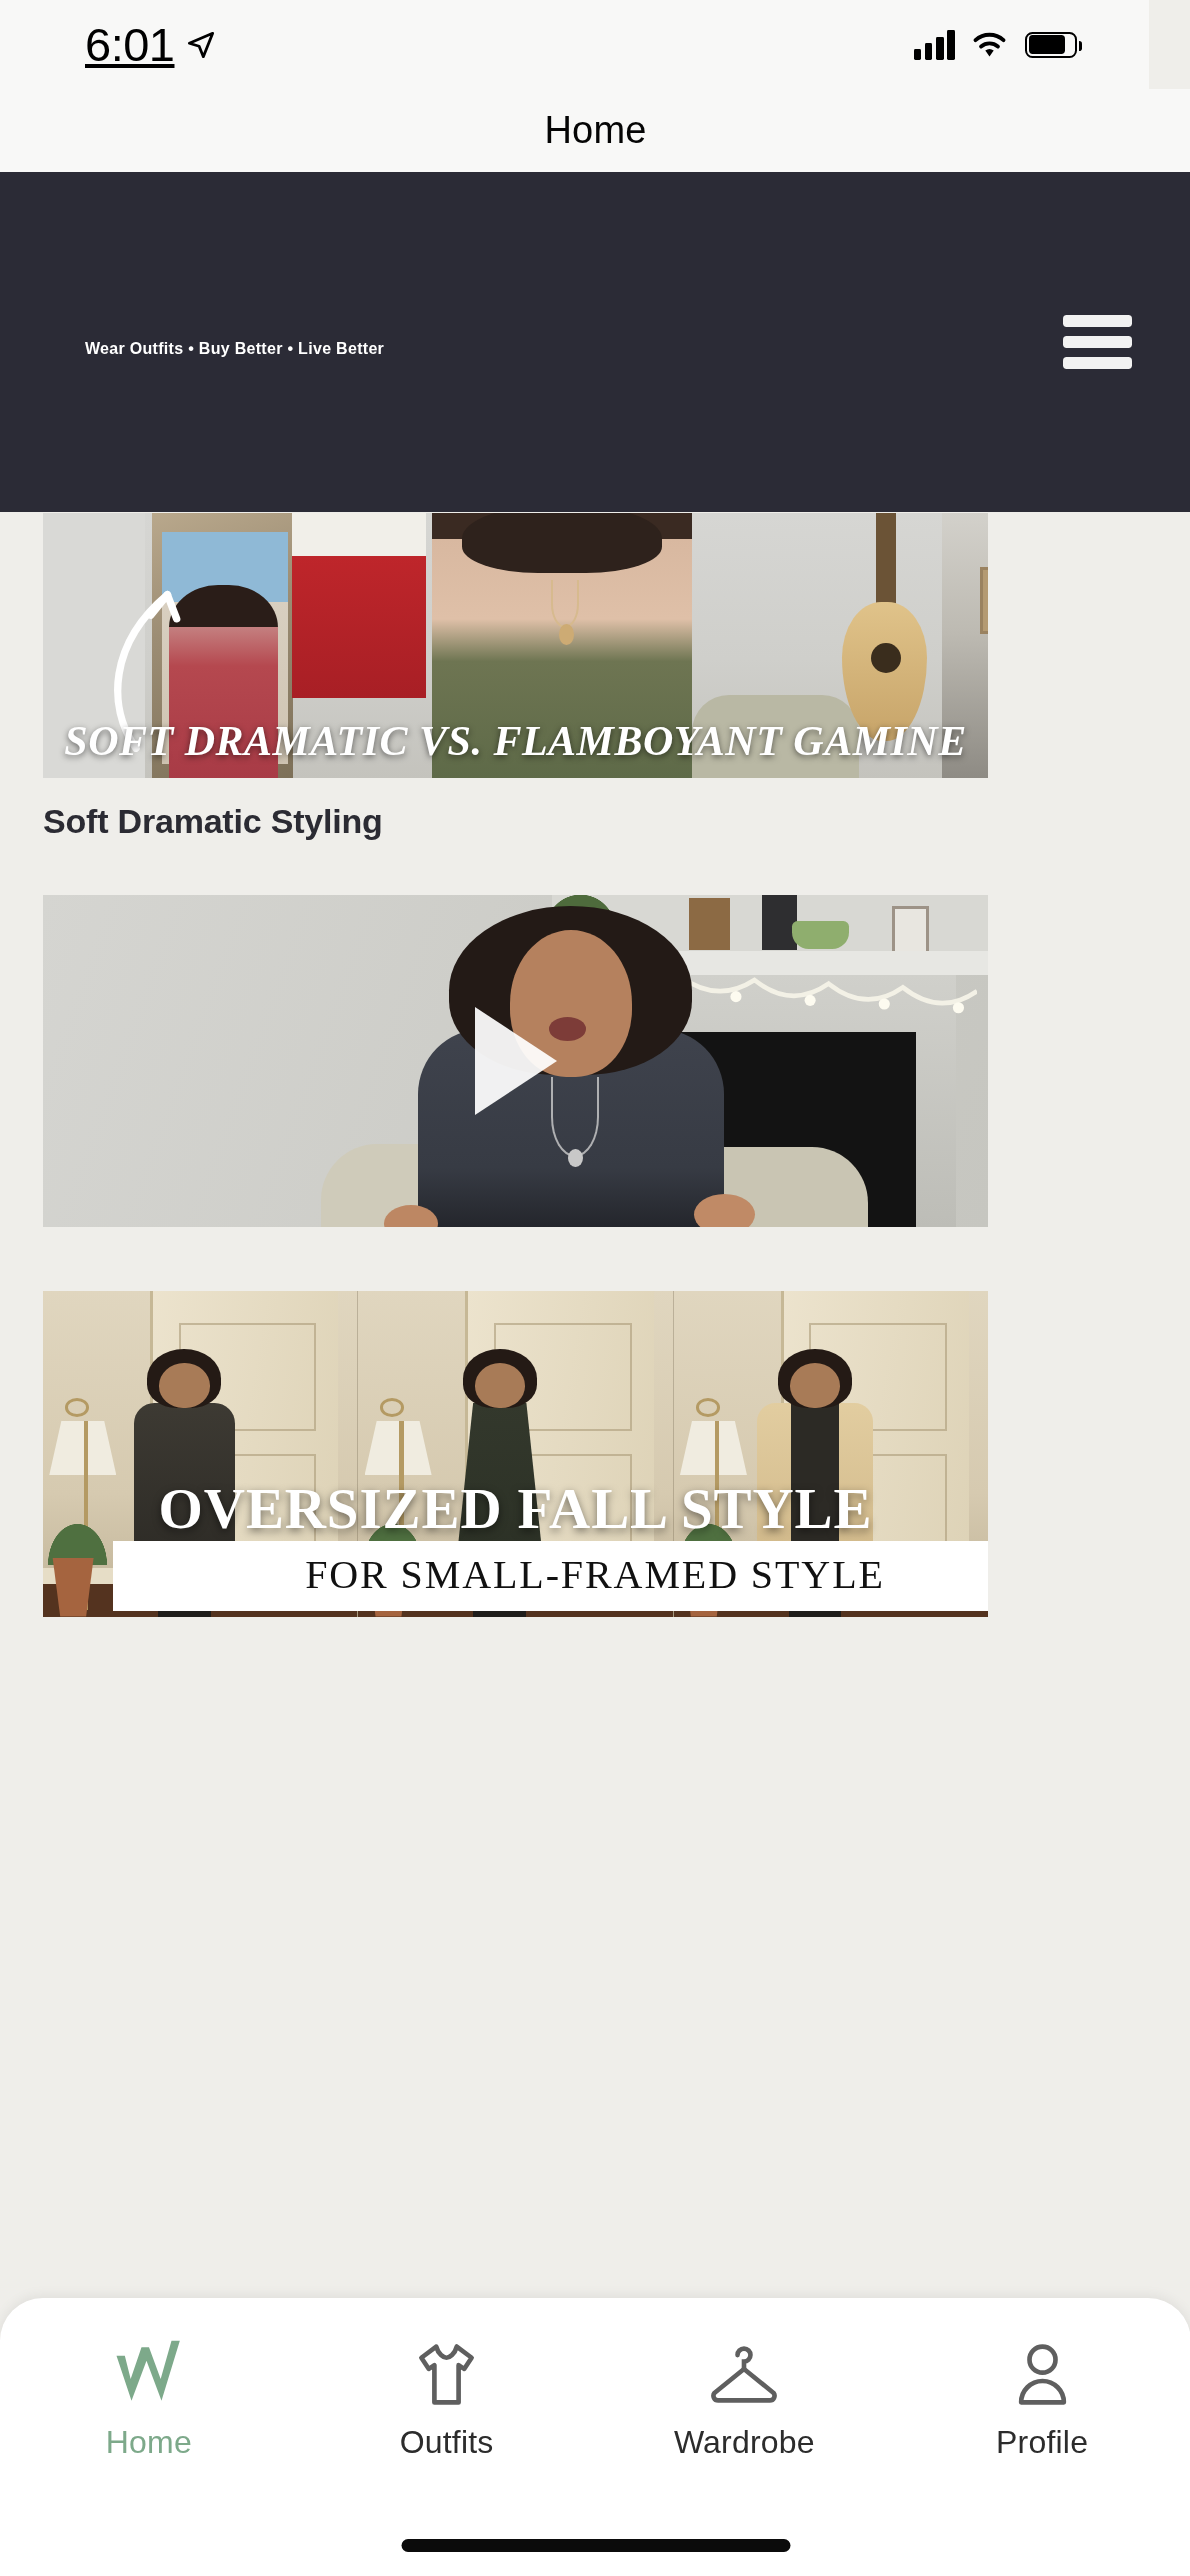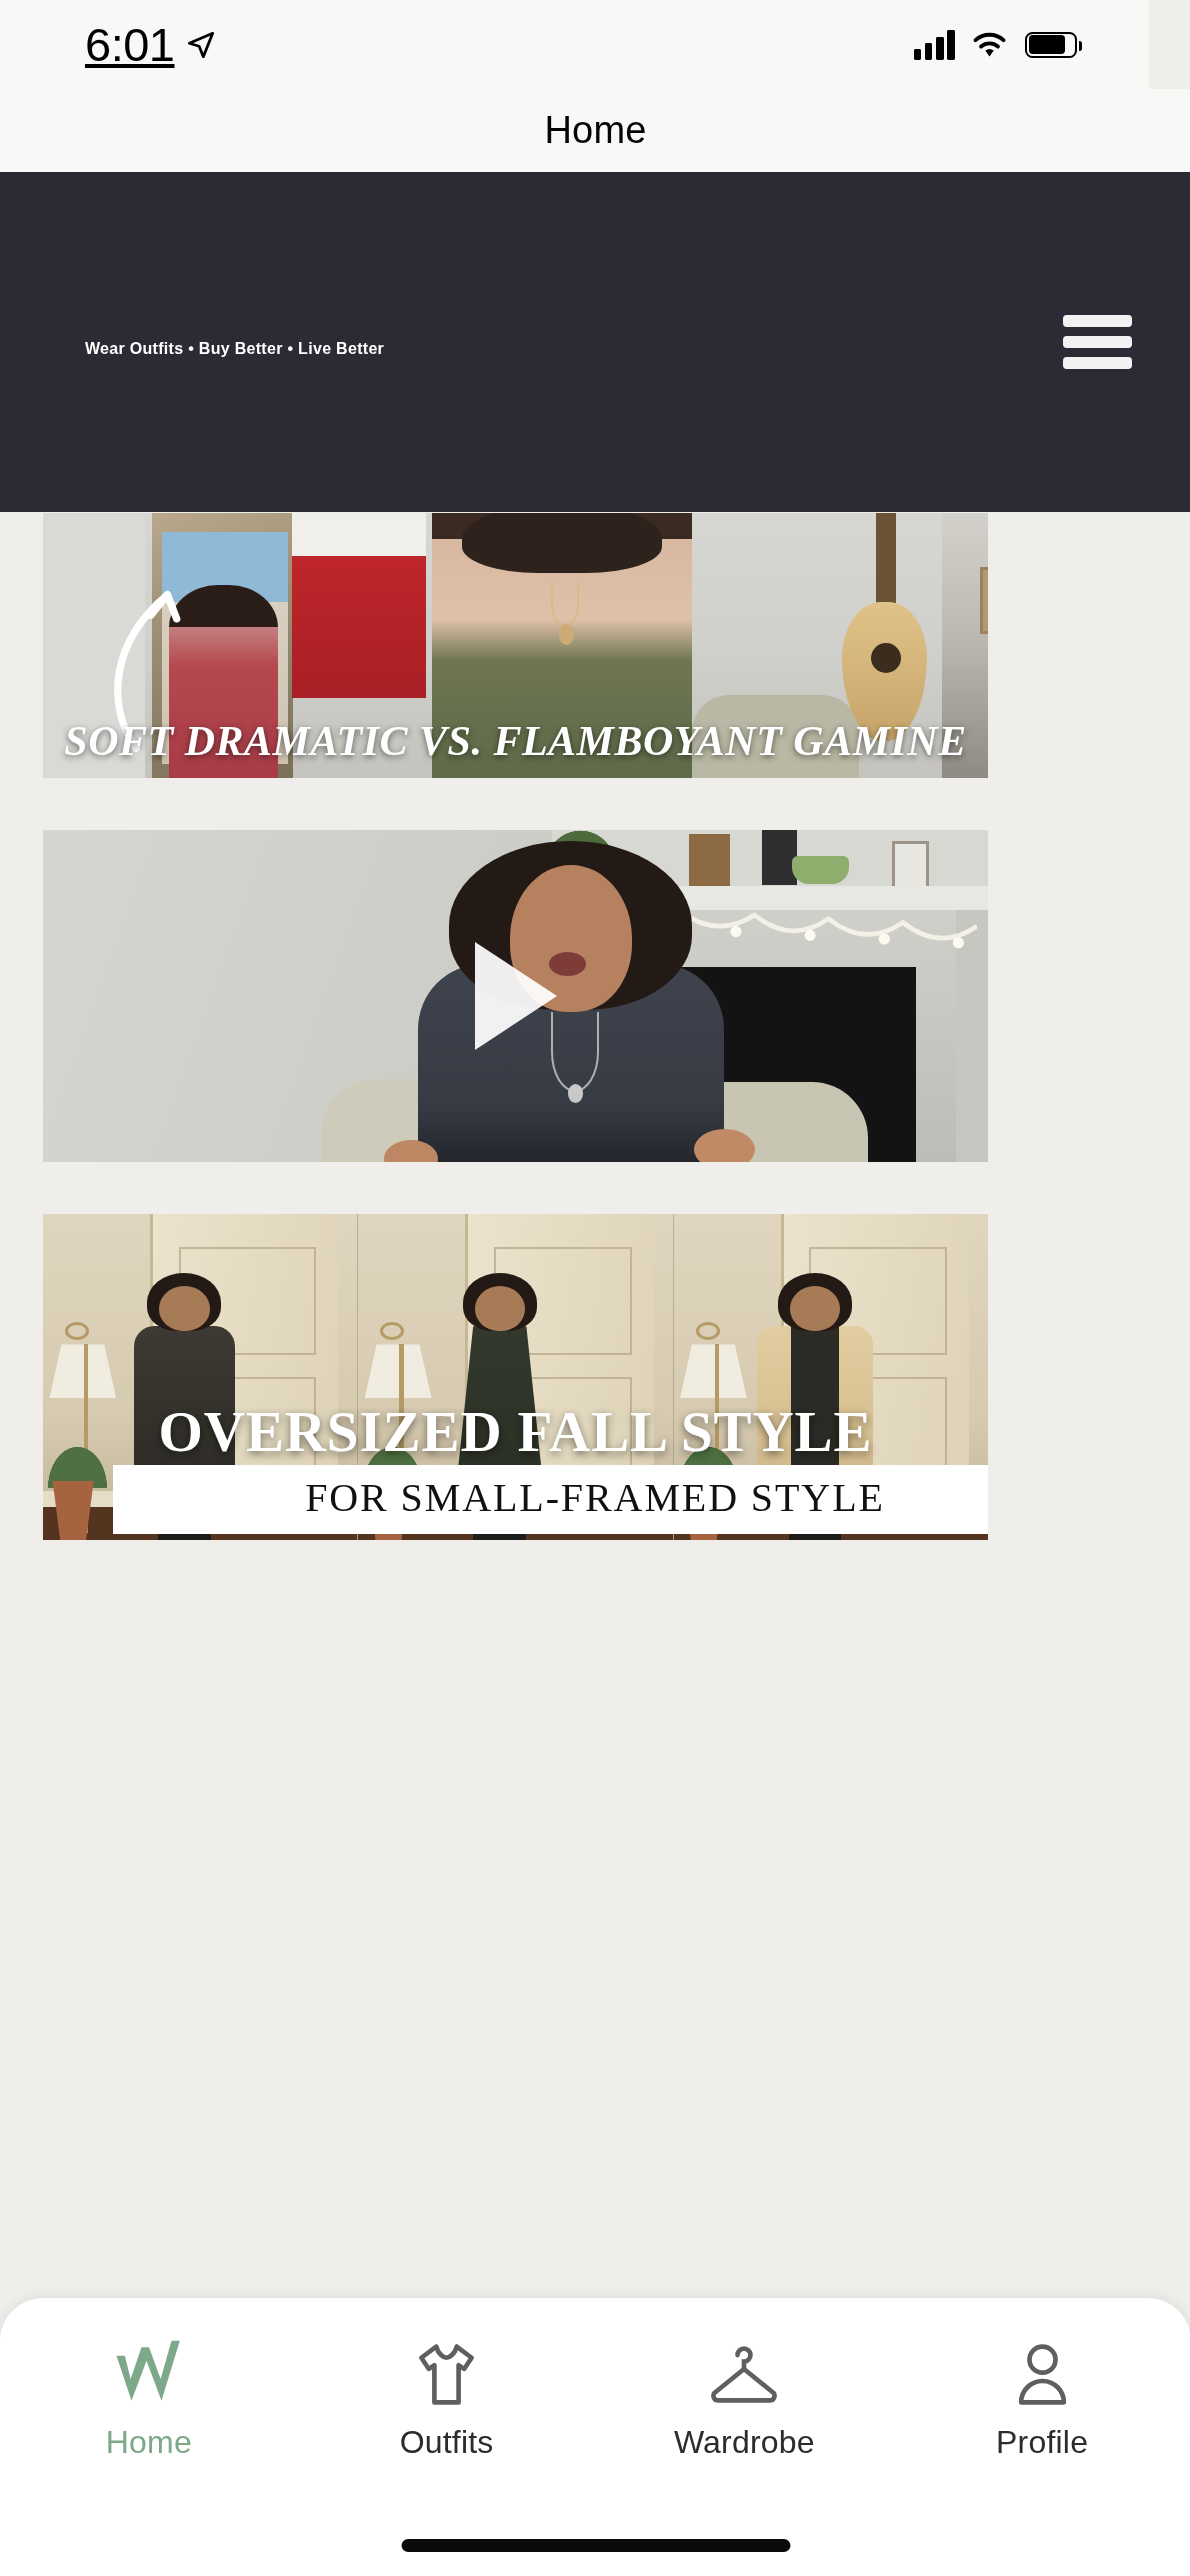--- a/index.html
+++ b/index.html
@@ -270,21 +270,21 @@
   .play-btn{
     position:absolute; left:50%; top:50%; transform:translate(-50%,-50%);
     width:0; height:0;
     border-top:54px solid transparent;
     border-bottom:54px solid transparent;
     border-left:82px solid rgba(255,255,255,0.93);
     cursor:pointer;
   }
 
   
-  .c3{ height:326px; background:#cfc5aa; }
+  .c3{ height:326px; background:#cfc5aa;margin-top:12px; }
   .c3 .panels{ position:absolute; inset:0; display:flex; }
   .c3 .panel{
     position:relative; flex:1 1 0; height:100%;
     background:linear-gradient(180deg,#e0d6bf 0%,#d6cab0 62%,#bfb296 100%);
     border-right:1.9px solid rgba(120,108,86,.35);
     overflow:hidden;
   }
   .c3 .panel:last-child{ border-right:none; }
   .c3 .door{
     position:absolute; left:34%; top:0; width:60%; height:100%;
@@ -455,20 +455,21 @@
       <svg class="arrow-left-1" viewBox="0 0 110 200">
         <path d="M42 196 C10 150 14 82 76 30" fill="none" stroke="#fff" stroke-width="8" stroke-linecap="round"></path>
         <path d="M76 30 L58 52 M76 30 L86 56" fill="none" stroke="#fff" stroke-width="8" stroke-linecap="round"></path>
       </svg>
       <svg class="arrow-right-1" viewBox="0 0 130 200">
         <path d="M100 190 C132 140 118 70 46 24" fill="none" stroke="#fff" stroke-width="8" stroke-linecap="round"></path>
         <path d="M46 24 L72 30 M46 24 L56 50" fill="none" stroke="#fff" stroke-width="8" stroke-linecap="round"></path>
       </svg>
       <div class="c1-caption">SOFT DRAMATIC VS. FLAMBOYANT GAMINE</div>
     </div>
+    <div class="card-title title-dark">Soft Dramatic Styling</div>
   </div>
 
   <div class="card-spacer"></div>
 
   <div class="card">
     <div class="card-media c2">
       <div class="wall"></div>
       <div class="mantel-wall"></div>
       <div class="plant"></div>
       <div class="frame1"></div>

